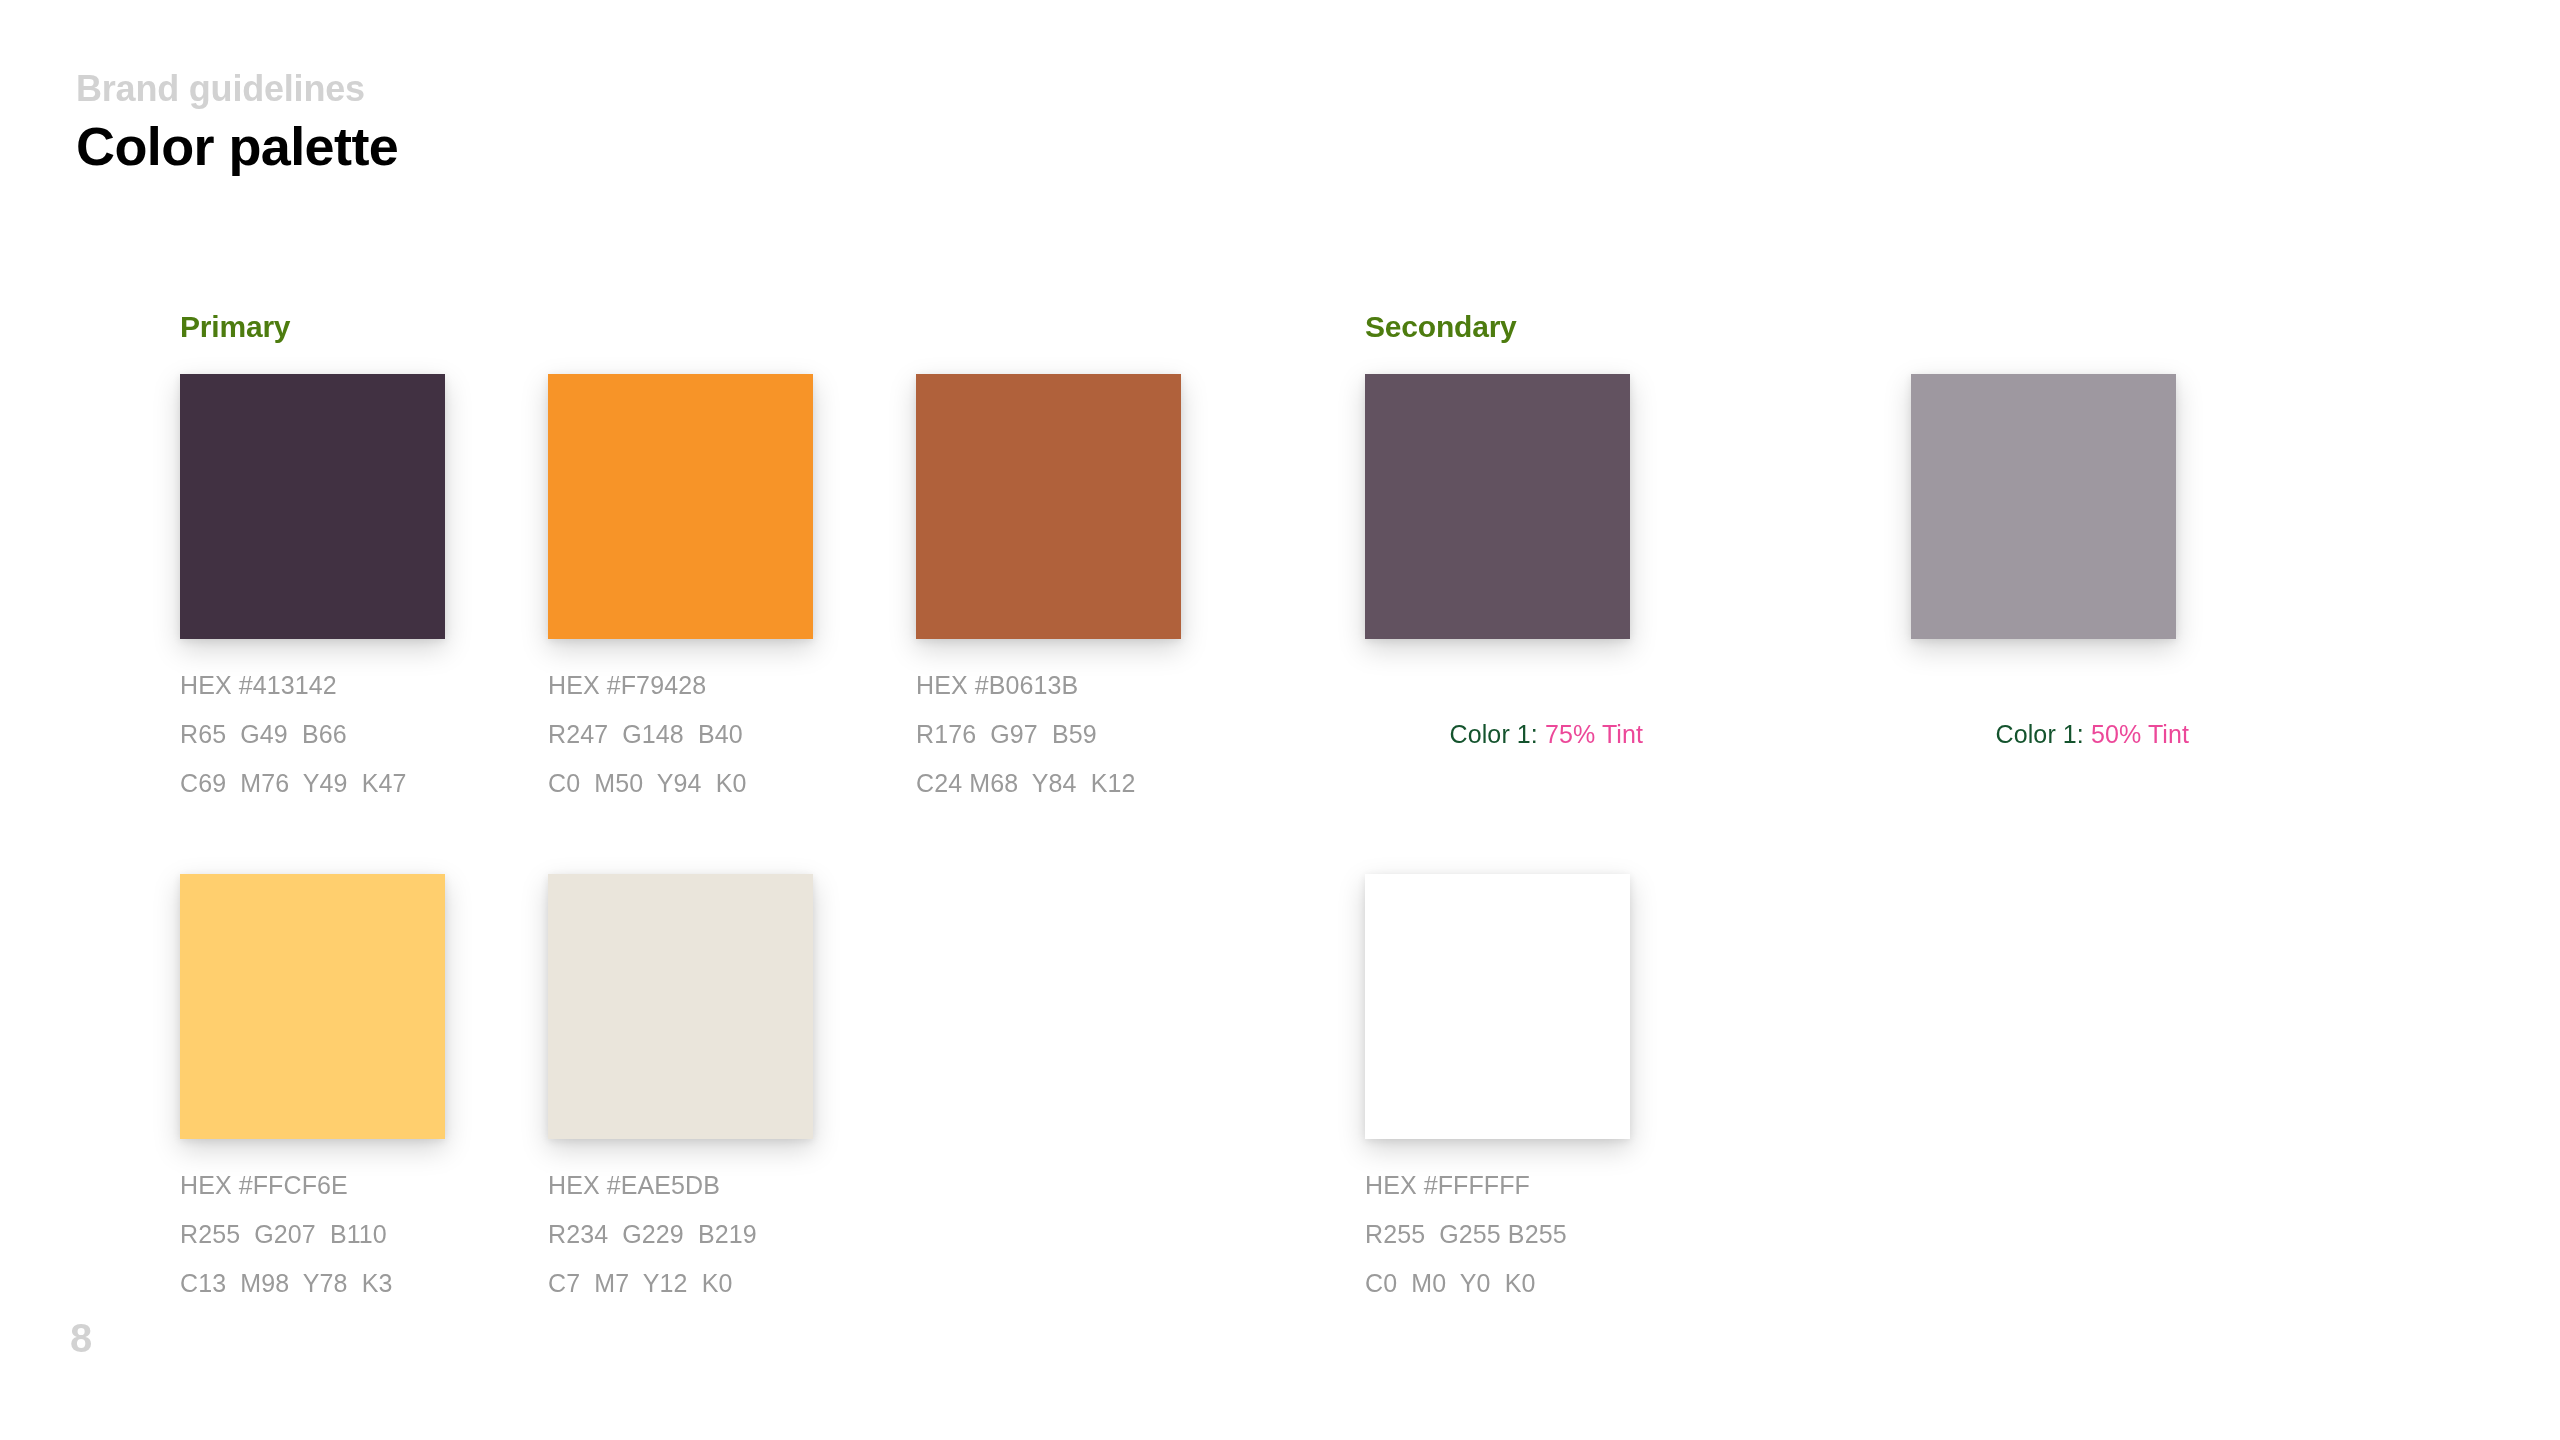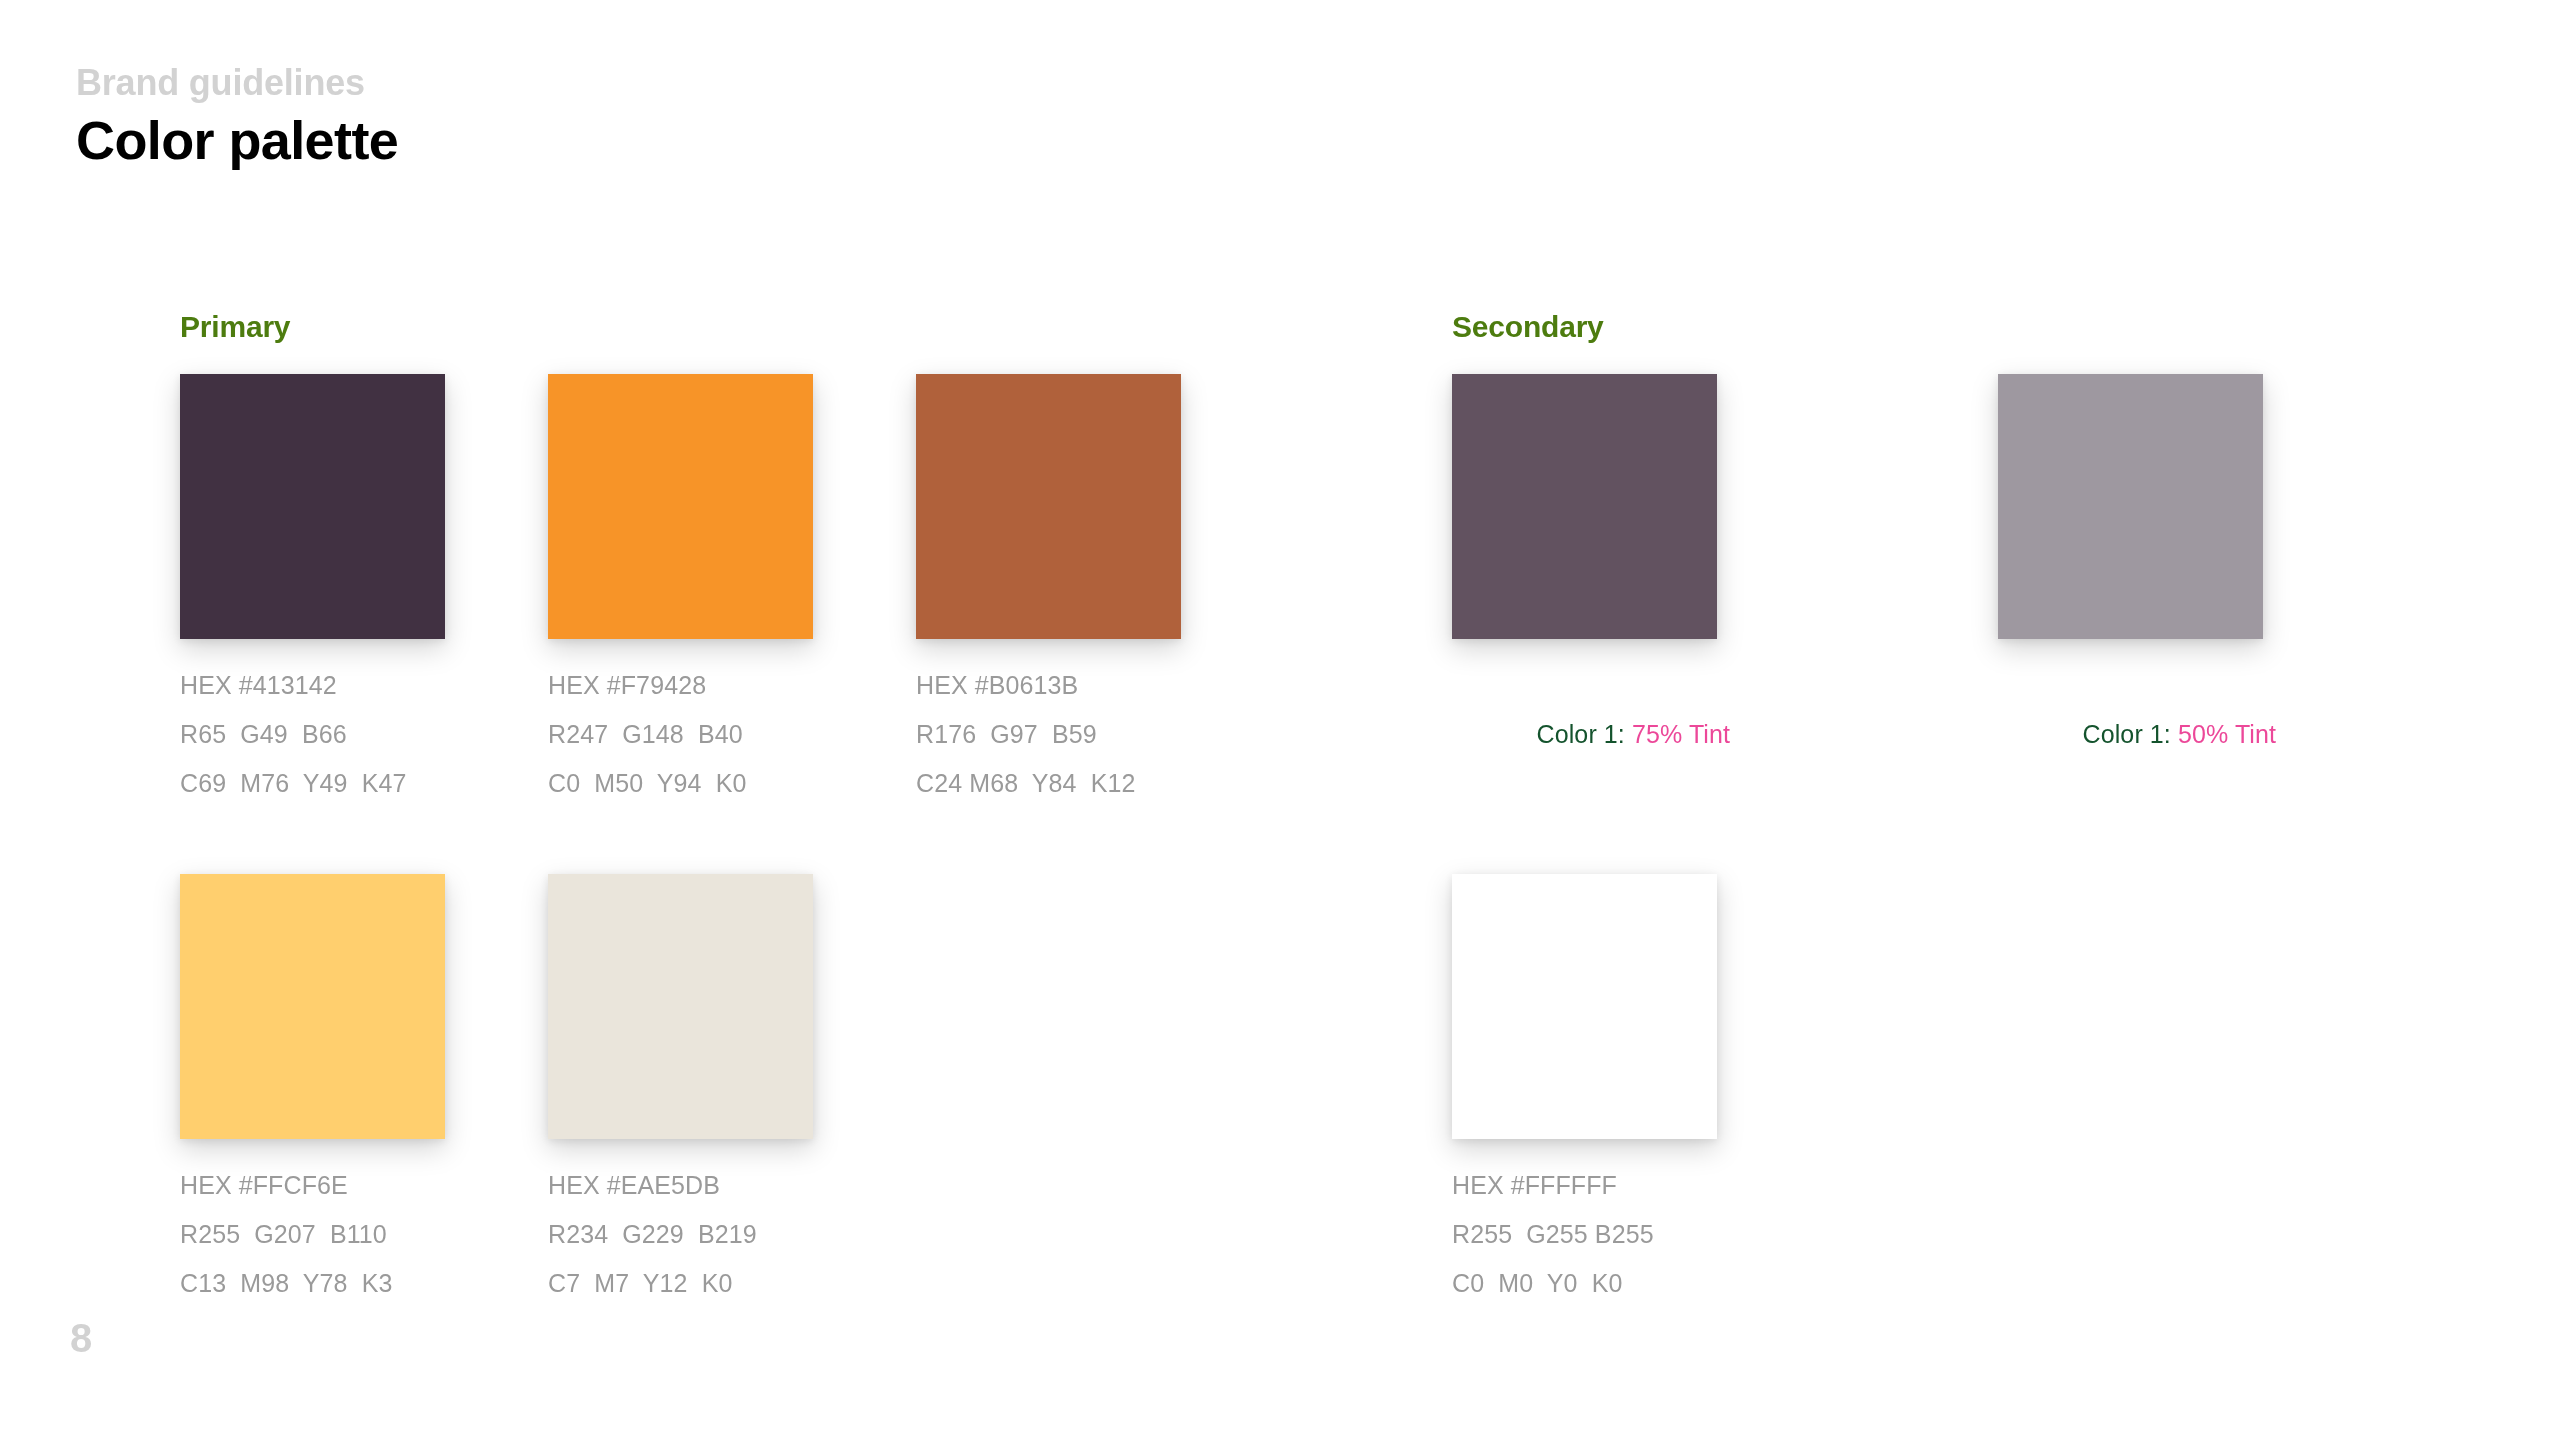--- a/index.html
+++ b/index.html
@@ -20,21 +20,21 @@
   .slide {
     position: absolute;
     inset: 0;
     background: #ffffff;
   }
 
   
   .header {
     position: absolute;
     left: 76px;
-    top: 62px;
+    top: 68px;
   }
   .eyebrow {
     font-size: 36px;
     font-weight: 700;
     color: #d2d2d2;
     letter-spacing: -0.2px;
     line-height: 1.15;
     margin: 0;
   }
   .page-title {
@@ -45,21 +45,21 @@
     line-height: 1.15;
     margin: 6px 0 16px 0;
   }
 
   
   .group {
     position: absolute;
     top: 310px;
   }
   .group-primary   { left: 180px; }
-  .group-secondary { left: 1452px; }
+  .group-secondary { left: 1365px; }
 
   .group-title {
     font-size: 30px;
     font-weight: 700;
     color: #4d7c0f;
     letter-spacing: -0.2px;
     margin: 0 0 28px 0;
     height: 36px;
   }
 

